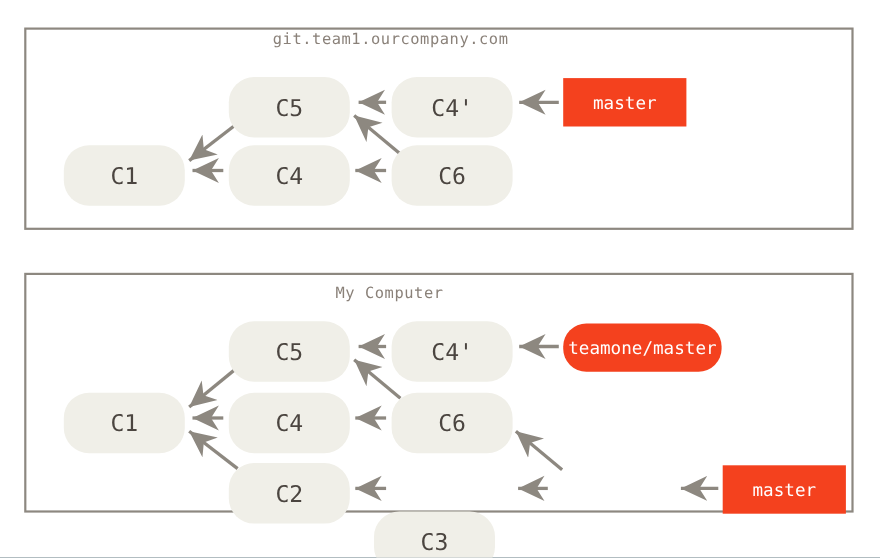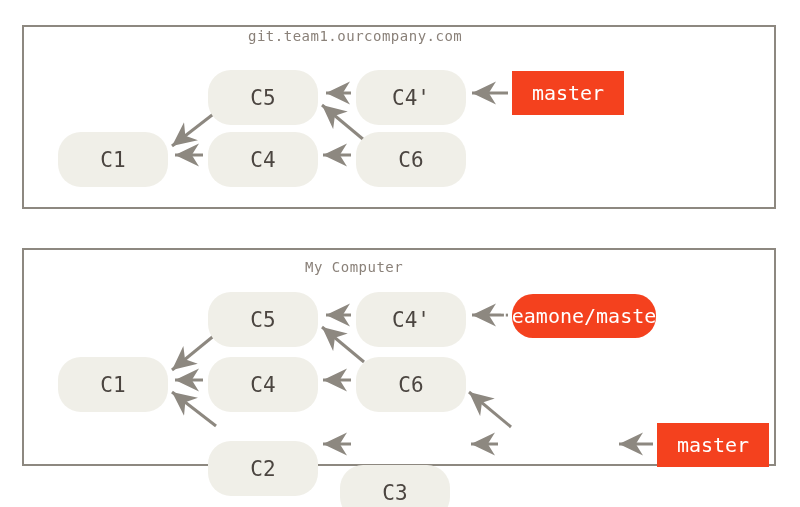--- a/index.html
+++ b/index.html
@@ -60,21 +60,21 @@
 
   .ref {
     position: absolute;
     height: 44px;
     background: #f4411e;
     display: flex;
     align-items: center;
     justify-content: center;
     color: #ffffff;
     font-family: "DejaVu Sans Mono", monospace;
-    font-size: 20px;
+    font-size: 16px;
     padding: 0 14px;
     box-sizing: border-box;
     white-space: nowrap;
   }
 </style>
 </head>
 <body>
 
 <div id="page">
 
@@ -121,19 +121,19 @@
   <div class="ref" style="left:512px; top:71px; width:112px;">master</div>
 
   <div class="panel" id="panel-local"></div>
   <div class="panel-title" style="left:305px; top:259px;">My Computer</div>
 
   <div class="commit" style="left:58px;  top:357px;">C1</div>
   <div class="commit" style="left:208px; top:357px;">C4</div>
   <div class="commit" style="left:356px; top:357px;">C6</div>
   <div class="commit" style="left:208px; top:292px;">C5</div>
   <div class="commit" style="left:356px; top:292px;">C4'</div>
-  <div class="commit" style="left:208px; top:421px;margin-top:20px;">C2</div>
+  <div class="commit" style="left:208px; top:421px;">C2</div>
   <div class="commit" style="left:340px; top:421px;margin-top:44px;">C3</div>
 
   <div class="ref" style="left:512px; top:294px; width:144px;border-radius:21px;">teamone/master</div>
   <div class="ref" style="left:657px; top:423px; width:112px;">master</div>
 
 </div>
 
 </body></html>

